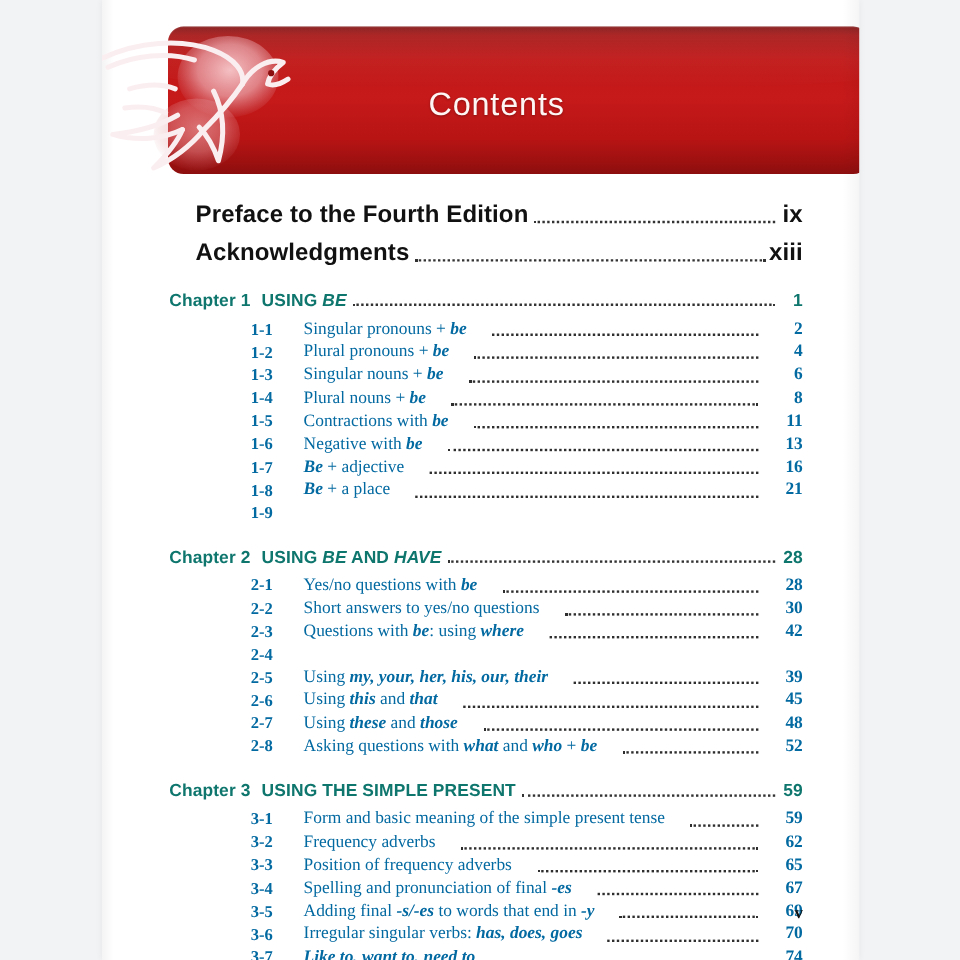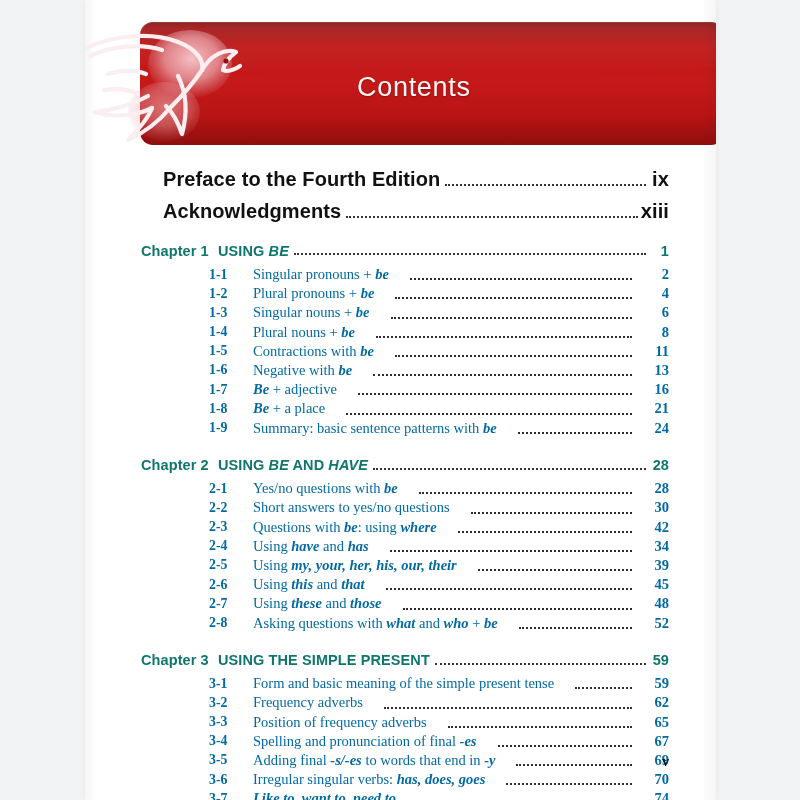--- a/index.html
+++ b/index.html
@@ -387,27 +387,20 @@
           <span class="sec-body">
             <span class="sec-line">
               <span class="txt"><em class="bi">Be</em> + a place</span>
               <span class="leader"></span>
               <span class="pg">21</span>
             </span>
           </span>
         </div>
         <div class="sec-row">
           <span class="sec-num">1-9</span>
-          <span class="sec-body">
-            <span class="sec-line">
-              <span class="txt">Summary: basic sentence patterns with <em class="bi">be</em></span>
-              <span class="leader"></span>
-              <span class="pg">24</span>
-            </span>
-          </span>
         </div>
         <div class="chapter-row">
           <span class="chapter-label">Chapter 2</span>
           <span class="chapter-title">USING <i>BE</i> AND <i>HAVE</i></span>
           <span class="leader"></span>
           <span class="pg">28</span>
         </div>
         <div class="sec-row">
           <span class="sec-num">2-1</span>
           <span class="sec-body">
@@ -433,27 +426,20 @@
           <span class="sec-body">
             <span class="sec-line">
               <span class="txt">Questions with <em class="bi">be</em>: using <em class="bi">where</em></span>
               <span class="leader"></span>
               <span class="pg">42</span>
             </span>
           </span>
         </div>
         <div class="sec-row">
           <span class="sec-num">2-4</span>
-          <span class="sec-body">
-            <span class="sec-line">
-              <span class="txt">Using <em class="bi">have</em> and <em class="bi">has</em></span>
-              <span class="leader"></span>
-              <span class="pg">34</span>
-            </span>
-          </span>
         </div>
         <div class="sec-row">
           <span class="sec-num">2-5</span>
           <span class="sec-body">
             <span class="sec-line">
               <span class="txt">Using <em class="bi">my, your, her, his, our, their</em></span>
               <span class="leader"></span>
               <span class="pg">39</span>
             </span>
           </span>

